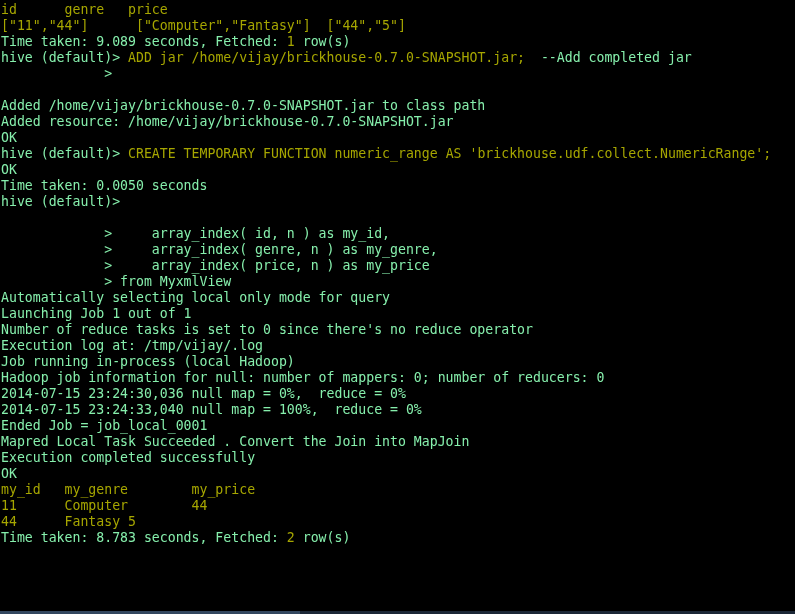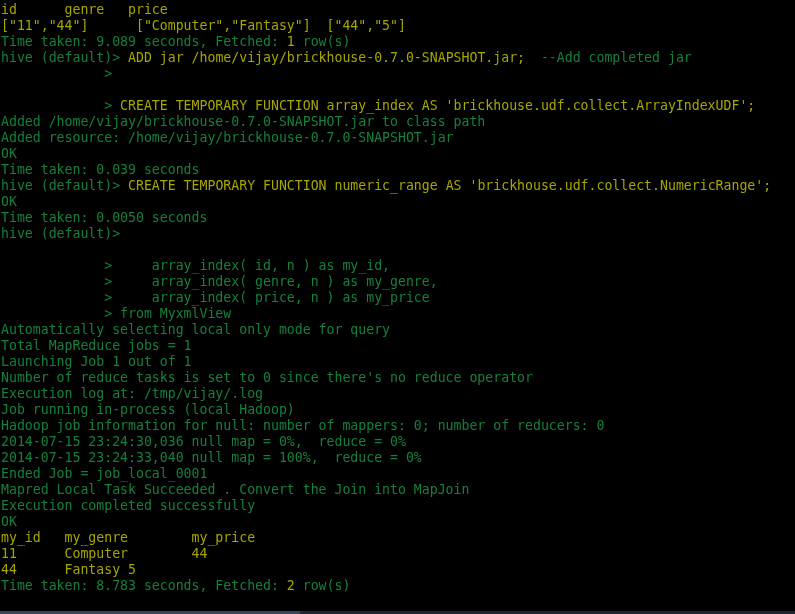--- a/index.html
+++ b/index.html
@@ -25,21 +25,21 @@
     left: 0;
     top: 2px;
     width: 795px;
   }
   .line {
     height: 16px;
     white-space: pre;
     padding-left: 1px;
     font-variant-ligatures: none;
   }
-  .c-white   { color: #15803d; }
+  .c-white   { color: #86efac; }
   .c-yellow  { color: #a6a600; }
   #taskbar-edge {
     position: absolute;
     left: 0;
     bottom: 0;
     width: 795px;
     height: 3px;
     background: #1b2736;
   }
   #taskbar-accent {
@@ -55,36 +55,33 @@
 <body>
 
 <div id="terminal">
   <div id="screen">
       <div class="line"><span class="c-yellow">id      genre   price</span></div>
       <div class="line"><span class="c-yellow">["11","44"]      ["Computer","Fantasy"]  ["44","5"]</span></div>
       <div class="line"><span class="c-white">Time taken: 9.089 seconds, Fetched: </span><span class="c-yellow">1</span><span class="c-white"> row(s)</span></div>
       <div class="line"><span class="c-white">hive (default)&gt; </span><span class="c-yellow">ADD jar /home/vijay/brickhouse-0.7.0-SNAPSHOT.jar;</span><span class="c-white">  --Add completed jar</span></div>
       <div class="line"><span class="c-white">             &gt;</span></div>
       <div class="line">&nbsp;</div>
-      <div class="line"><span class="c-white">             &gt; </span><span class="c-yellow">CREATE TEMPORARY FUNCTION array_index AS 'brickhouse.udf.collect.ArrayIndexUDF';</span></div>
       <div class="line"><span class="c-white">Added /home/vijay/brickhouse-0.7.0-SNAPSHOT.jar to class path</span></div>
       <div class="line"><span class="c-white">Added resource: /home/vijay/brickhouse-0.7.0-SNAPSHOT.jar</span></div>
       <div class="line"><span class="c-white">OK</span></div>
-      <div class="line"><span class="c-white">Time taken: 0.039 seconds</span></div>
       <div class="line"><span class="c-white">hive (default)&gt; </span><span class="c-yellow">CREATE TEMPORARY FUNCTION numeric_range AS 'brickhouse.udf.collect.NumericRange';</span></div>
       <div class="line"><span class="c-white">OK</span></div>
       <div class="line"><span class="c-white">Time taken: 0.0050 seconds</span></div>
       <div class="line"><span class="c-white">hive (default)&gt;</span></div>
       <div class="line">&nbsp;</div>
       <div class="line"><span class="c-white">             &gt;     array_index( id, n ) as my_id,</span></div>
       <div class="line"><span class="c-white">             &gt;     array_index( genre, n ) as my_genre,</span></div>
       <div class="line"><span class="c-white">             &gt;     array_index( price, n ) as my_price</span></div>
       <div class="line"><span class="c-white">             &gt; from MyxmlView</span></div>
       <div class="line"><span class="c-white">Automatically selecting local only mode for query</span></div>
-      <div class="line"><span class="c-white">Total MapReduce jobs = 1</span></div>
       <div class="line"><span class="c-white">Launching Job 1 out of 1</span></div>
       <div class="line"><span class="c-white">Number of reduce tasks is set to 0 since there's no reduce operator</span></div>
       <div class="line"><span class="c-white">Execution log at: /tmp/vijay/.log</span></div>
       <div class="line"><span class="c-white">Job running in-process (local Hadoop)</span></div>
       <div class="line"><span class="c-white">Hadoop job information for null: number of mappers: 0; number of reducers: 0</span></div>
       <div class="line"><span class="c-white">2014-07-15 23:24:30,036 null map = 0%,  reduce = 0%</span></div>
       <div class="line"><span class="c-white">2014-07-15 23:24:33,040 null map = 100%,  reduce = 0%</span></div>
       <div class="line"><span class="c-white">Ended Job = job_local_0001</span></div>
       <div class="line"><span class="c-white">Mapred Local Task Succeeded . Convert the Join into MapJoin</span></div>
       <div class="line"><span class="c-white">Execution completed successfully</span></div>

